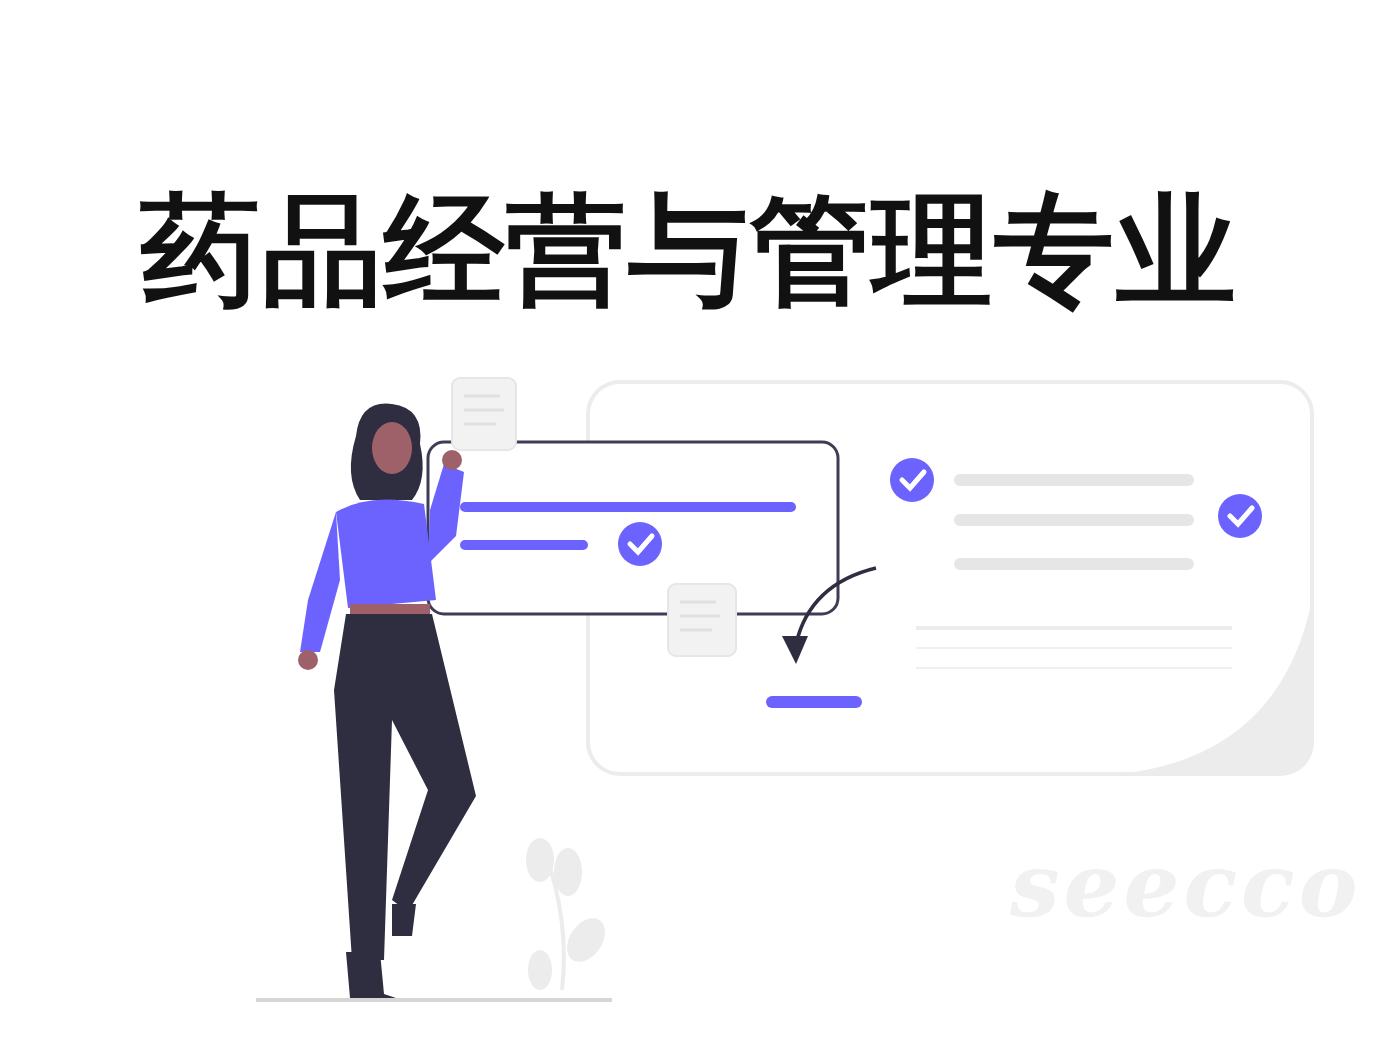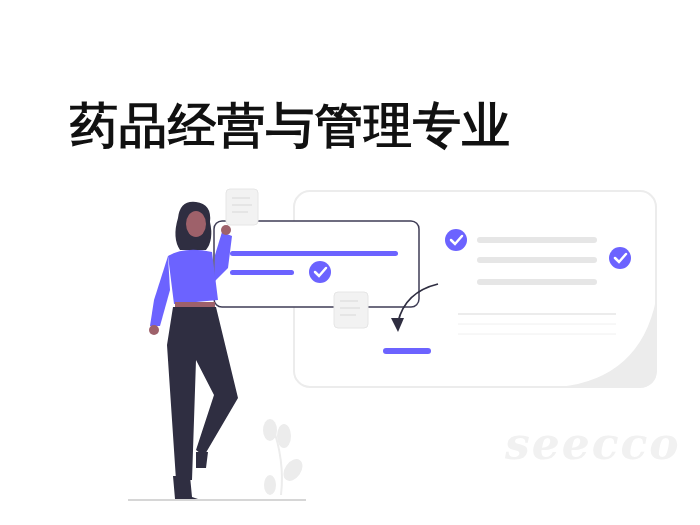--- a/index.html
+++ b/index.html
@@ -1,18 +1,18 @@
 <!DOCTYPE html>
 <html><head>
 <meta charset="utf-8">
 <style>
   html, body { margin: 0; padding: 0; background: #ffffff; }
   body { width: 700px; height: 525px; position: relative; overflow: hidden;
          font-family: "DejaVu Sans", sans-serif; }
-  .title { position: absolute; left: 70px; top: 100px; font-size: 48px; font-weight: bold;
+  .title { position: absolute; left: 70px; top: 100px; font-size: 60px; font-weight: bold;
            color: #111111; letter-spacing: 1px; line-height: 52px;
            font-family: Liberation Serif, serif; }
   .watermark { position: absolute; left: 505px; top: 418px; font-size: 44px; font-style: italic;
                font-weight: bold; color: #f1f1f1; font-family: "DejaVu Serif", serif; letter-spacing: 2px; }
   svg.illus { position: absolute; left: 0; top: 0; }
 </style>
 </head>
 <body>
 
 <div class="title">药品经营与管理专业</div>

